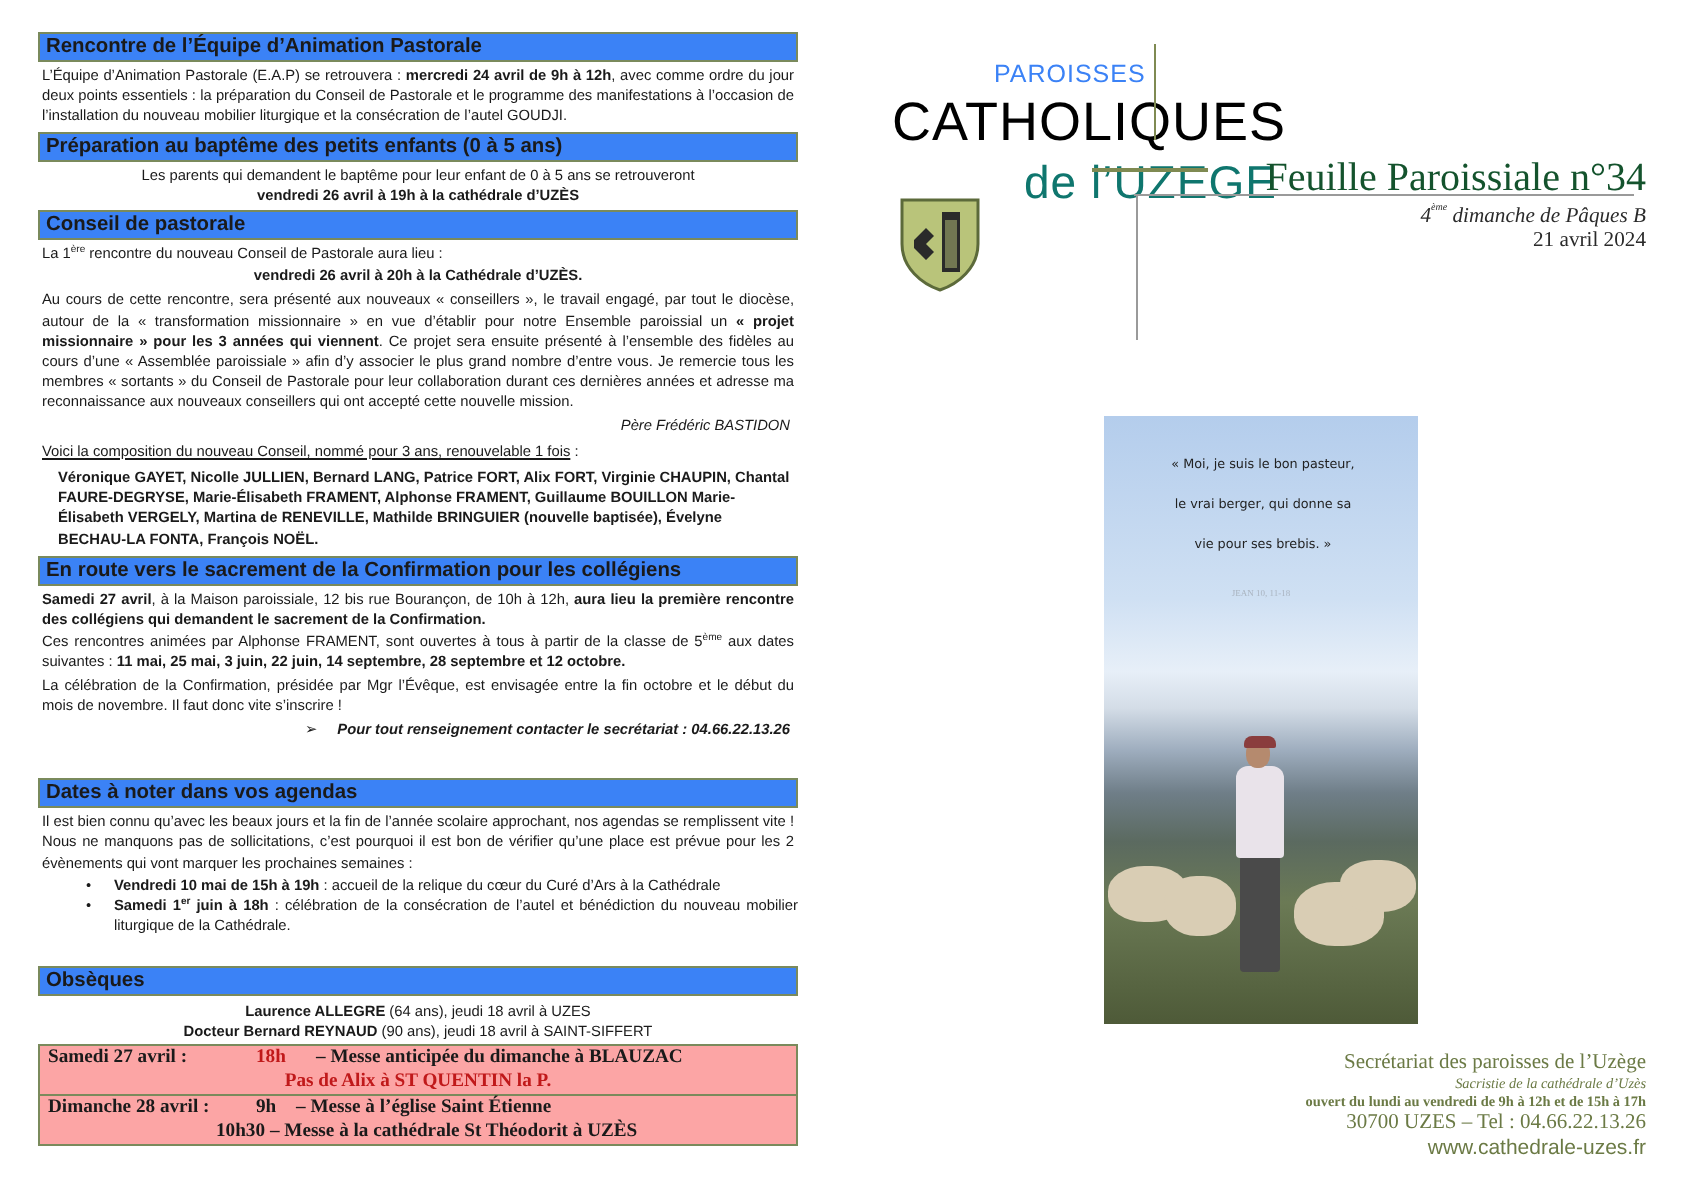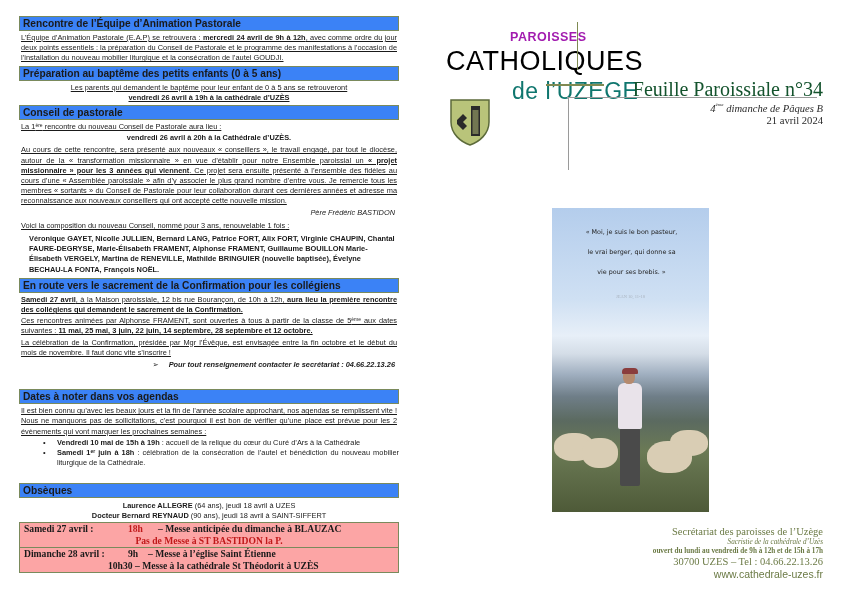--- a/index.html
+++ b/index.html
@@ -1,42 +1,42 @@
 <!DOCTYPE html>
 <html><head>
 <meta charset="utf-8">
 <style>
   * { margin:0; padding:0; box-sizing:border-box; }
   html, body { width:841px; height:595px; background:#ffffff; overflow:hidden; }
   body { position:relative; font-family:"Liberation Sans", sans-serif; color:#1a1a1a; }
 
   .left { position:absolute; left:19px; top:15px; width:380px; font-size:7.4px; line-height:10.2px; }
   .sec-head { background:#3b82f6; border:1px solid #7a8a5c; font-weight:bold; font-size:10.2px; line-height:13px; padding:0 3px; color:#1a1a1a; margin-top:1px; }
-  .para { text-align:justify; padding:2px 2px 1px 2px;text-decoration:underline; }
+  .para { text-align:justify; padding:2px 2px 1px 2px; }
   .center { text-align:center; }
   .b { font-weight:bold; }
   .i { font-style:italic; }
   .u { text-decoration:underline; }
   .right-text { text-align:right; padding-right:4px; }
   sup { font-size:5px; vertical-align:top; line-height:6px; }
   .names { font-weight:bold; padding:2px 4px 2px 10px; }
   ul.bullets { list-style:none; padding-left:24px; }
   ul.bullets li { position:relative; padding-left:14px; }
   ul.bullets li::before { content:"•"; position:absolute; left:0; top:0; }
   .arrow-line { text-align:right; padding-right:4px; font-weight:bold; font-style:italic; padding-top:1px; padding-bottom:18px; }
   .arrow-line .arr { font-style:normal; font-weight:normal; margin-right:10px; }
 
   .sched { margin-top:1px; font-family:"Liberation Serif", serif; font-weight:bold; font-size:9.6px; line-height:12px; }
   .sched-row { background:#fca5a5; border:1px solid #7a8a5c; padding:0 4px; }
   .sched-row + .sched-row { border-top:none; }
   .red { color:#c0191a; }
 
   
   .logo { position:absolute; left:440px; top:20px; width:200px; height:120px; }
-  .logo .paroisses { position:absolute; left:70px; top:10px; font-size:12.5px; color:#a21caf; letter-spacing:0.5px; font-weight:700; }
+  .logo .paroisses { position:absolute; left:57px; top:10px; font-size:12.5px; color:#3b82f6; letter-spacing:0.5px; font-weight:400; }
   .logo .catho { position:absolute; left:6px; top:26px; font-size:27px; color:#000000; letter-spacing:0.5px; }
   .logo .uzege { position:absolute; left:72px; top:58px; font-size:23px; color:#0f766e; letter-spacing:0.5px; }
   .vline1 { position:absolute; left:577px; top:22px; width:1px; height:48px; background:#7f8a52; }
   .hline1 { position:absolute; left:546px; top:84px; width:58px; height:1.5px; background:#7f8a52; }
   .hline2 { position:absolute; left:567px; top:97px; width:250px; height:1px; background:#9a9a9a; }
   .vline2 { position:absolute; left:568px; top:98px; width:1px; height:72px; background:#9a9a9a; }
   .shield { position:absolute; left:449px; top:98px; width:42px; height:48px; }
 
   .title-block { position:absolute; right:18px; top:78px; text-align:right; font-family:"Liberation Serif", serif; }
   .feuille { font-size:20px; color:#14532d; line-height:22px; }
@@ -113,21 +113,21 @@
   <div class="center" style="padding-top:3px;">
     <div><span class="b">Laurence ALLEGRE</span><span> (64 ans), jeudi 18 avril à UZES</span></div>
     <div><span class="b">Docteur Bernard REYNAUD</span><span> (90 ans), jeudi 18 avril à SAINT-SIFFERT</span></div>
   </div>
 
   <div class="sched">
     <div class="sched-row">
       <div>
         <span style="display:inline-block;width:104px;">Samedi 27 avril :</span><span class="red" style="display:inline-block;width:30px;">18h</span><span>– Messe anticipée du dimanche à BLAUZAC</span>
       </div>
-      <div class="red center">Pas de Messe à ST BASTIDON la P.</div>
+      <div class="red center">Pas de Alix à ST QUENTIN la P.</div>
     </div>
     <div class="sched-row">
       <div>
         <span style="display:inline-block;width:104px;">Dimanche 28 avril :</span><span style="display:inline-block;width:20px;">9h</span><span>– Messe à l’église Saint Étienne</span>
       </div>
       <div style="padding-left:84px;">
         <span>10h30</span> <span>– Messe à la cathédrale St Théodorit à UZÈS</span>
       </div>
     </div>
   </div>

